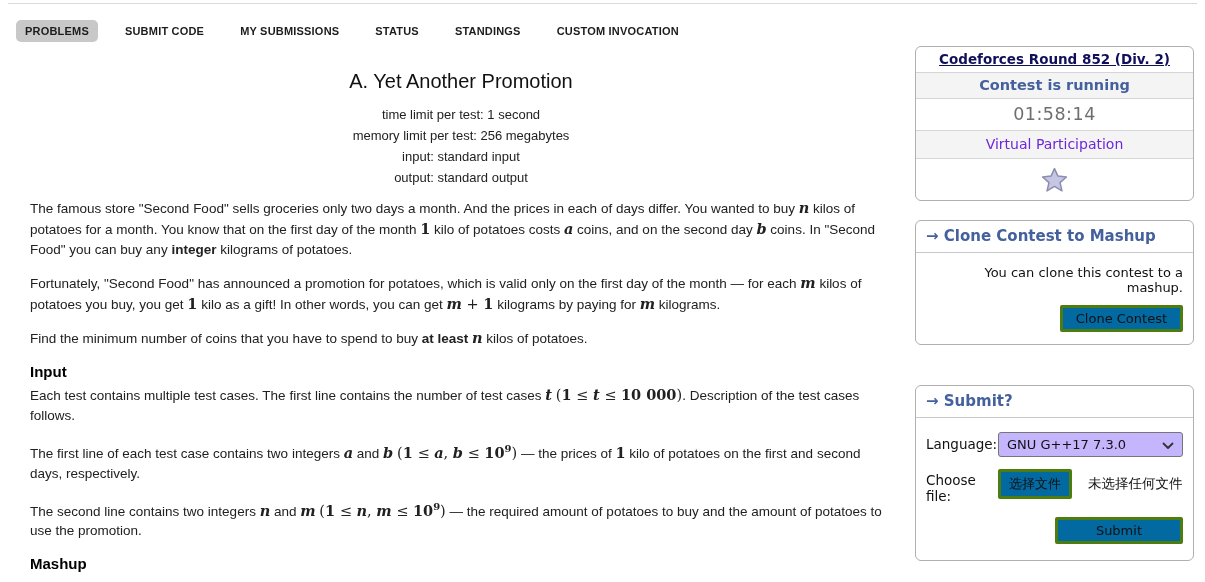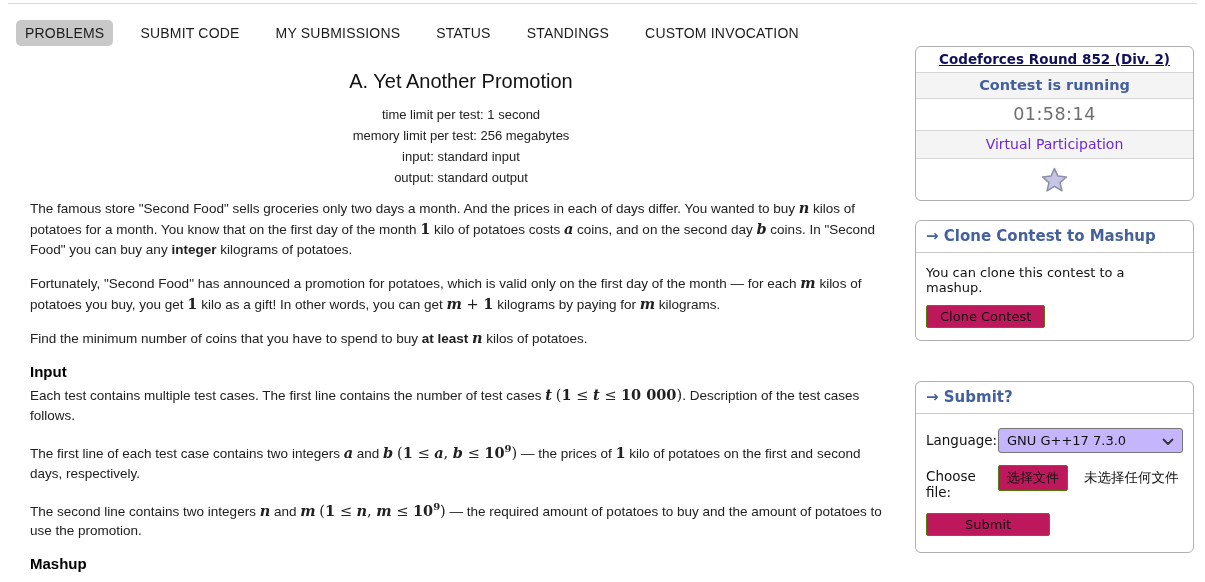--- a/index.html
+++ b/index.html
@@ -4,21 +4,21 @@
 <style>
   * { margin:0; padding:0; box-sizing:border-box; }
   html,body { width:1205px; height:582px; background:#fff; overflow:hidden;
               font-family:"Liberation Sans", sans-serif; color:#212121; }
 
   .topline { position:absolute; top:3px; left:8px; width:1189px; height:0;
              border-top:1px solid #d9d9d9; }
 
   
   .tabs { position:absolute; top:20px; left:16px; display:flex; gap:18px; align-items:center; }
-  .tab { font-size:14px; font-weight:normal; color:#1c1c1c; letter-spacing:.2px;
+  .tab { font-size:11px; font-weight:bold; color:#1c1c1c; letter-spacing:.2px;
          padding:5px 9px; cursor:pointer; white-space:nowrap; }
   .tab.selected { background:#c8c8c8; border-radius:5px; }
 
   
   .main { position:absolute; left:30px; top:60px; width:862px; padding-top:8px; }
   .prob-title { text-align:center; font-size:20px; line-height:26px; color:#111; font-weight:400; }
   .limits { margin-top:10px; text-align:center; font-size:13px; line-height:21px; color:#222; }
   .statement { margin-top:10px; font-size:13.5px; line-height:20px; color:#212121; }
   .statement p { margin:0 0 13px 0; }
   .section-title { font-size:15px; line-height:18px; font-weight:bold; color:#000;
@@ -45,40 +45,40 @@
   .contest-status { padding:4px 6px 5px; font-size:14.5px; font-weight:bold; color:#44619d; }
   .contest-timer { padding:5px 6px 6px; font-size:17.5px; color:#6e6e6e; letter-spacing:.5px; }
   .contest-mode { padding:5px 6px 6px; font-size:14px; color:#6d28d9; }
   .contest-star { padding:8px 0 7px; }
   .contest-star svg { display:block; margin:0 auto; cursor:pointer; }
 
   
   .clone-box { margin-bottom:40px; }
   .box-caption { padding:6px 10px 7px; font-size:15px; font-weight:bold; color:#44619d;
                  border-bottom:1px solid #c9c9c9; }
-  .clone-body { padding:12px 10px 12px; text-align:left; }
+  .clone-body { padding:12px 10px 12px; text-align:right; }
   .clone-text { font-size:13px; color:#111; }
-  .btn { display:inline-block; background:#be185d; border:1px solid #4d7c0f; border-radius:2px;
+  .btn { display:inline-block; background:#0369a1; border:3px solid #4d7c0f; border-radius:2px;
          font-family:"DejaVu Sans", sans-serif; font-size:13px; color:#111;
          padding:3px 13px; cursor:pointer; }
   .clone-body .btn { margin-top:10px; }
 
   
   .submit-body { padding:14px 10px 16px; }
   .form-row { display:flex; align-items:flex-start; margin-bottom:11px; }
   .form-label { width:72px; flex:none; font-size:13.5px; color:#111; padding-top:4px; line-height:16px; }
   .select-box { position:relative; width:186px; height:25px; border:1px solid #767676;
                 border-radius:3px; background:#c4b5fd; cursor:pointer;
                 display:flex; align-items:center; padding:0 24px 0 8px; }
   .select-box .sel-text { font-size:13px; color:#111; white-space:nowrap; }
   .select-box svg { position:absolute; right:8px; top:9px; }
   .file-ctrl { display:flex; align-items:center; gap:16px; padding-top:1px; }
   .file-btn { padding:3px 8px; }
   .file-status { font-size:13.5px; color:#111; white-space:nowrap; }
-  .submit-row { text-align:left; margin-top:13px;text-decoration:underline; }
+  .submit-row { text-align:right; margin-top:13px;text-decoration:underline; }
   .submit-row .btn { padding:3px 38px; }
 </style>
 </head>
 <body>
 
 <div class="topline"></div>
 
 <div class="tabs">
   <div class="tab selected">PROBLEMS</div>
   <div class="tab">SUBMIT CODE</div>

